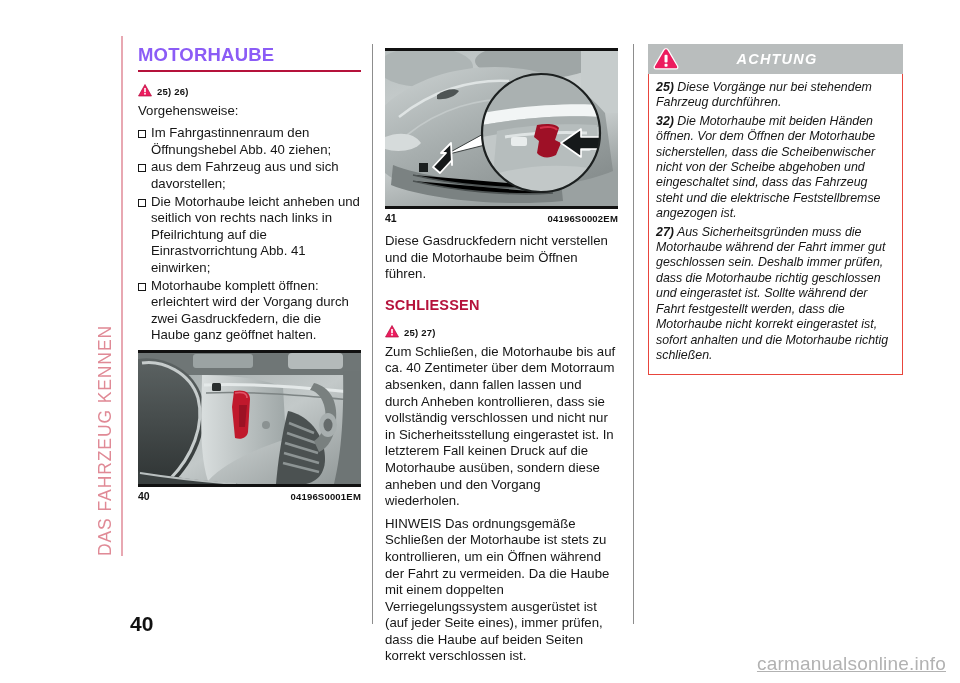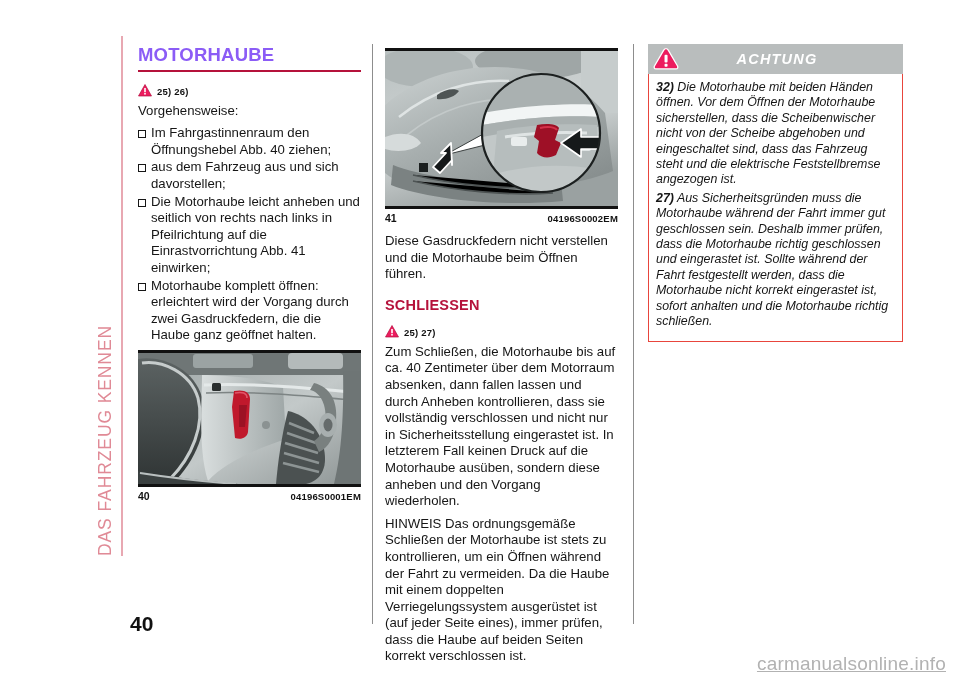--- a/index.html
+++ b/index.html
@@ -416,20 +416,23 @@
       <div class="warnbox-header">
         <svg class="tri-big" viewBox="0 0 30 27">
           <path d="M15 1.5 C 16.3 1.5 17 2.2 17.6 3.2 L28.3 21.6 C 29.2 23.2 28.4 25 26.6 25 L3.4 25 C 1.6 25 0.8 23.2 1.7 21.6 L12.4 3.2 C 13 2.2 13.7 1.5 15 1.5 Z" fill="#ec1c5e" stroke="#ffffff" stroke-width="1.5" stroke-linejoin="round"></path>
           <rect x="13.3" y="8.5" width="3.5" height="9" rx="1.2" fill="#ffffff"></rect>
           <rect x="13.3" y="19" width="3.5" height="3.3" rx="1" fill="#ffffff"></rect>
         </svg>
         <span class="label">ACHTUNG</span>
       </div>
       <div class="warnbox-body">
         <p>
+          <span class="num">25)</span><span> Diese Vorgänge nur bei stehendem Fahrzeug durchführen.</span>
+        </p>
+        <p>
           <span class="num">32)</span><span> Die Motorhaube mit beiden Händen öffnen. Vor dem Öffnen der Motorhaube sicherstellen, dass die Scheibenwischer nicht von der Scheibe abgehoben und eingeschaltet sind, dass das Fahrzeug steht und die elektrische Feststellbremse angezogen ist.</span>
         </p>
         <p>
           <span class="num">27)</span><span> Aus Sicherheitsgründen muss die Motorhaube während der Fahrt immer gut geschlossen sein. Deshalb immer prüfen, dass die Motorhaube richtig geschlossen und eingerastet ist. Sollte während der Fahrt festgestellt werden, dass die Motorhaube nicht korrekt eingerastet ist, sofort anhalten und die Motorhaube richtig schließen.</span>
         </p>
       </div>
     </div>
   </div>
 
   <div class="page-number">40</div>

